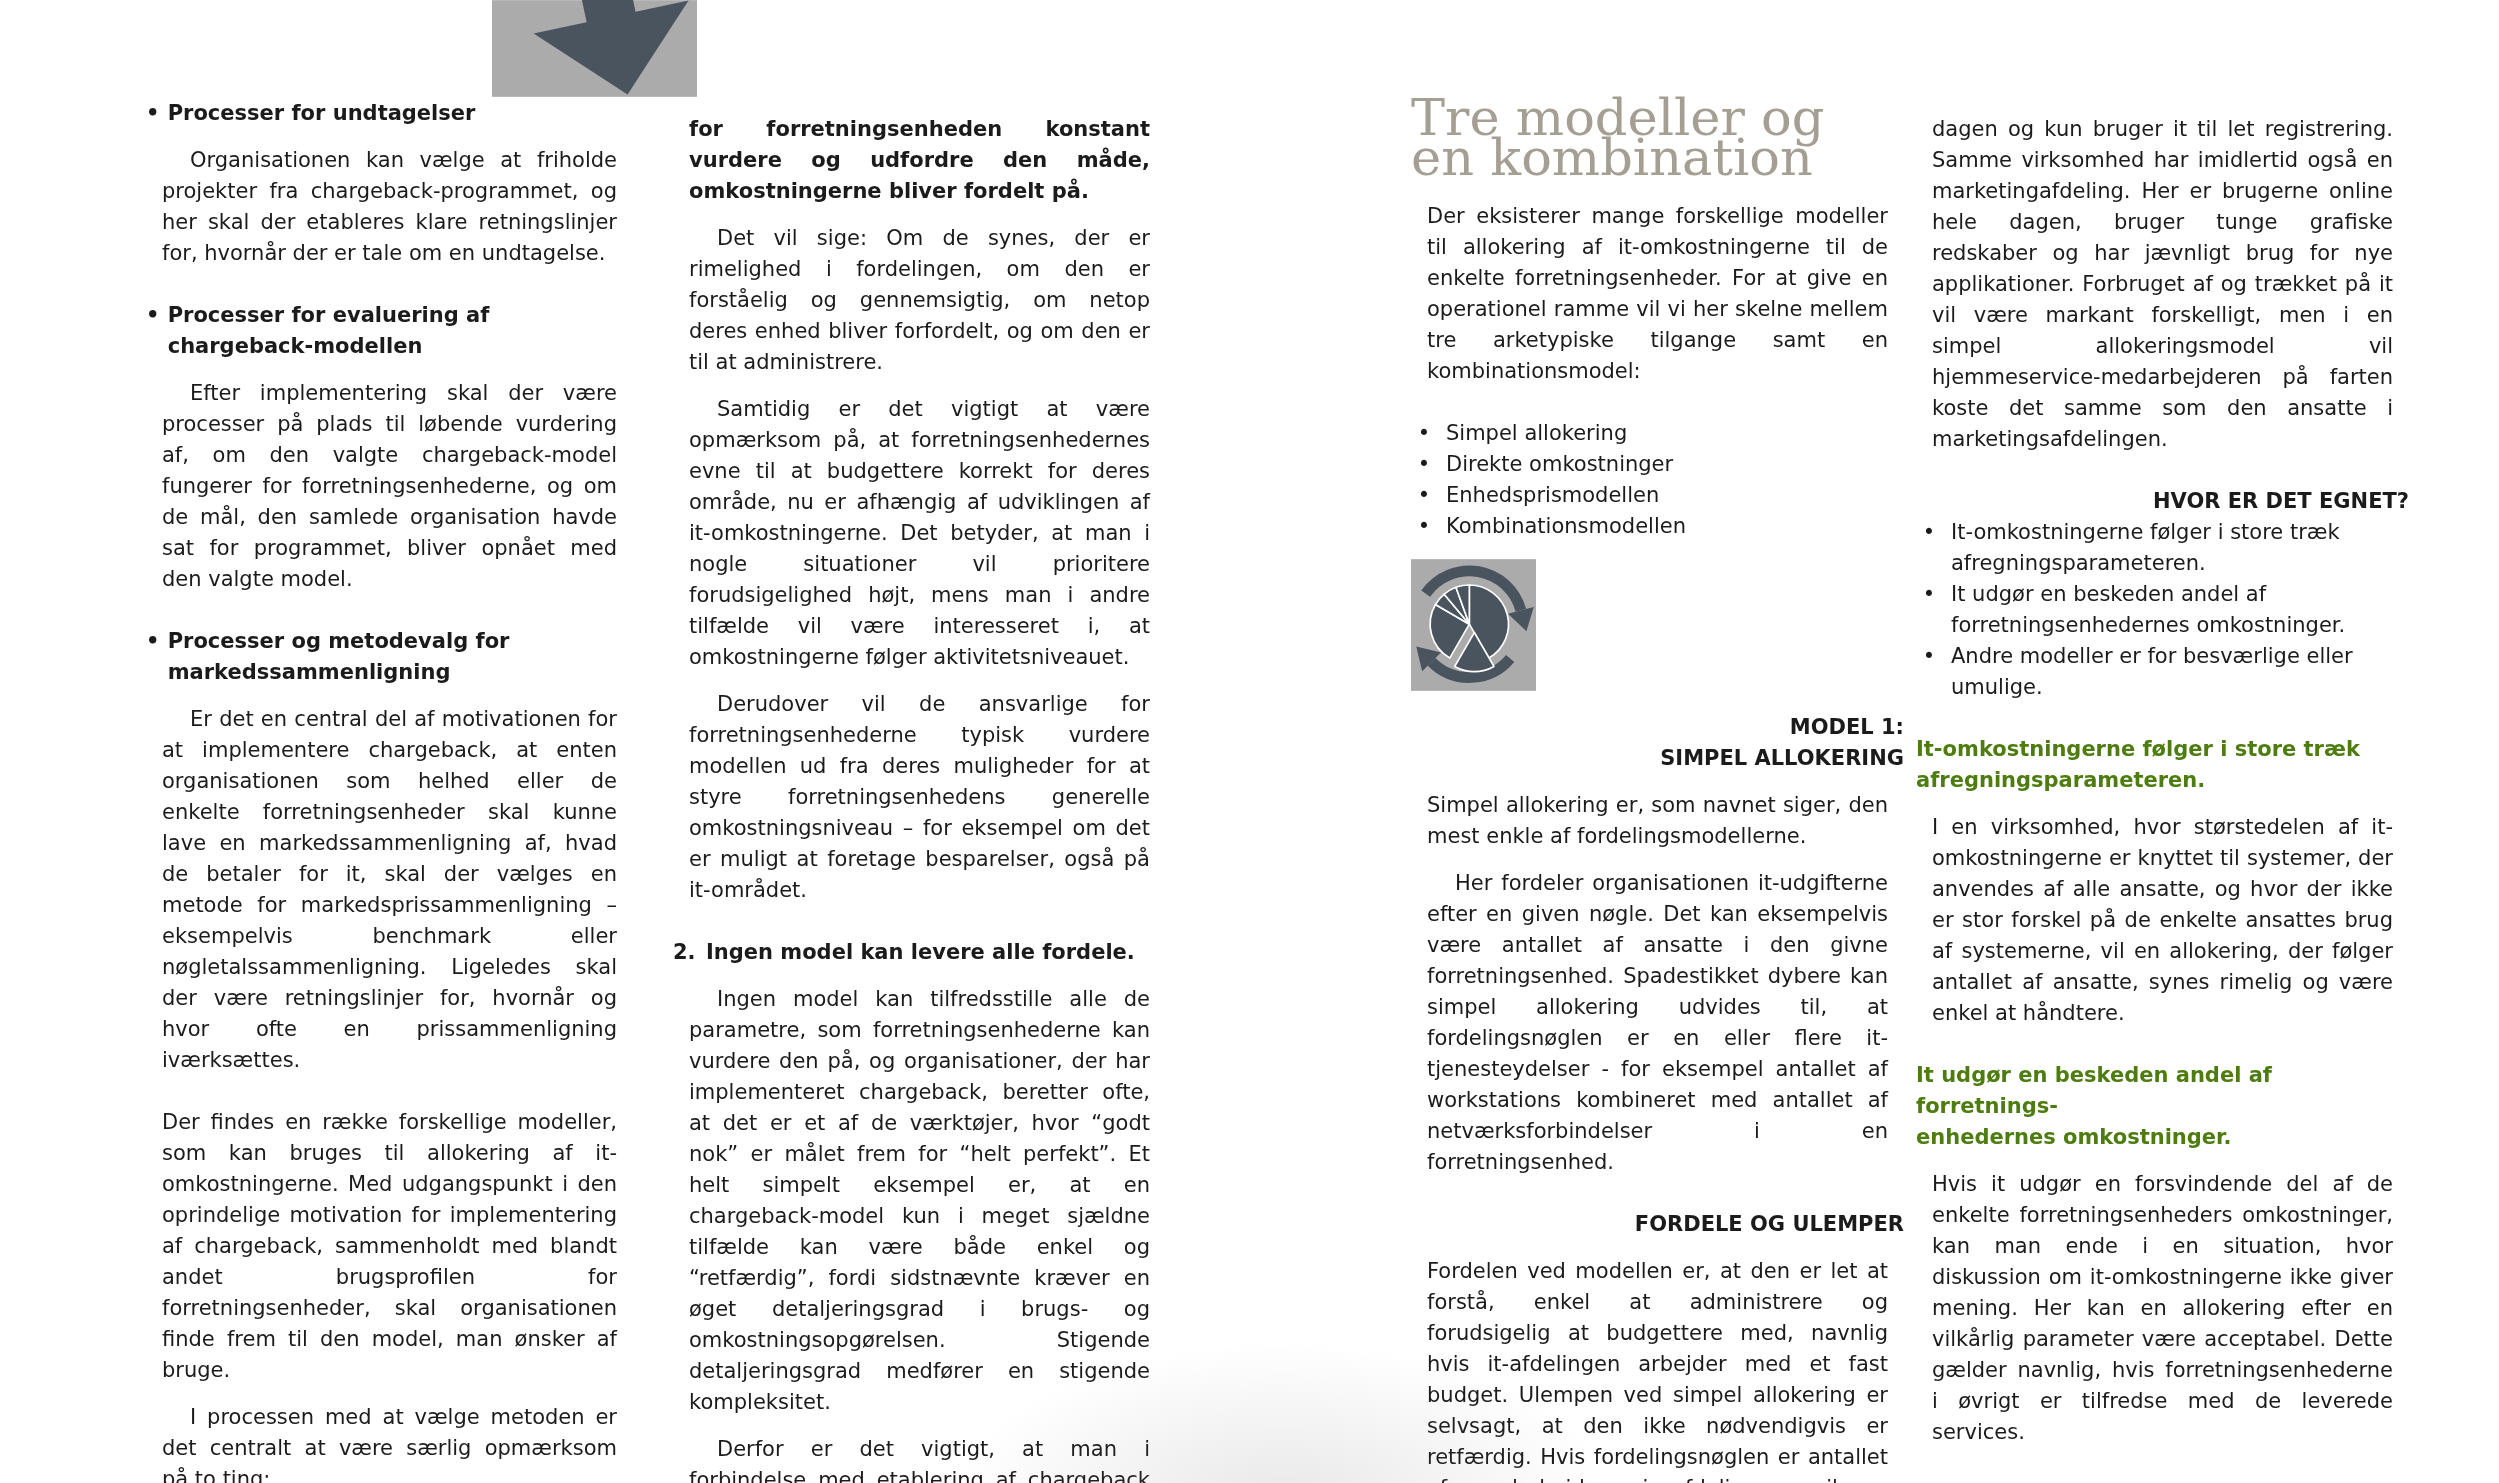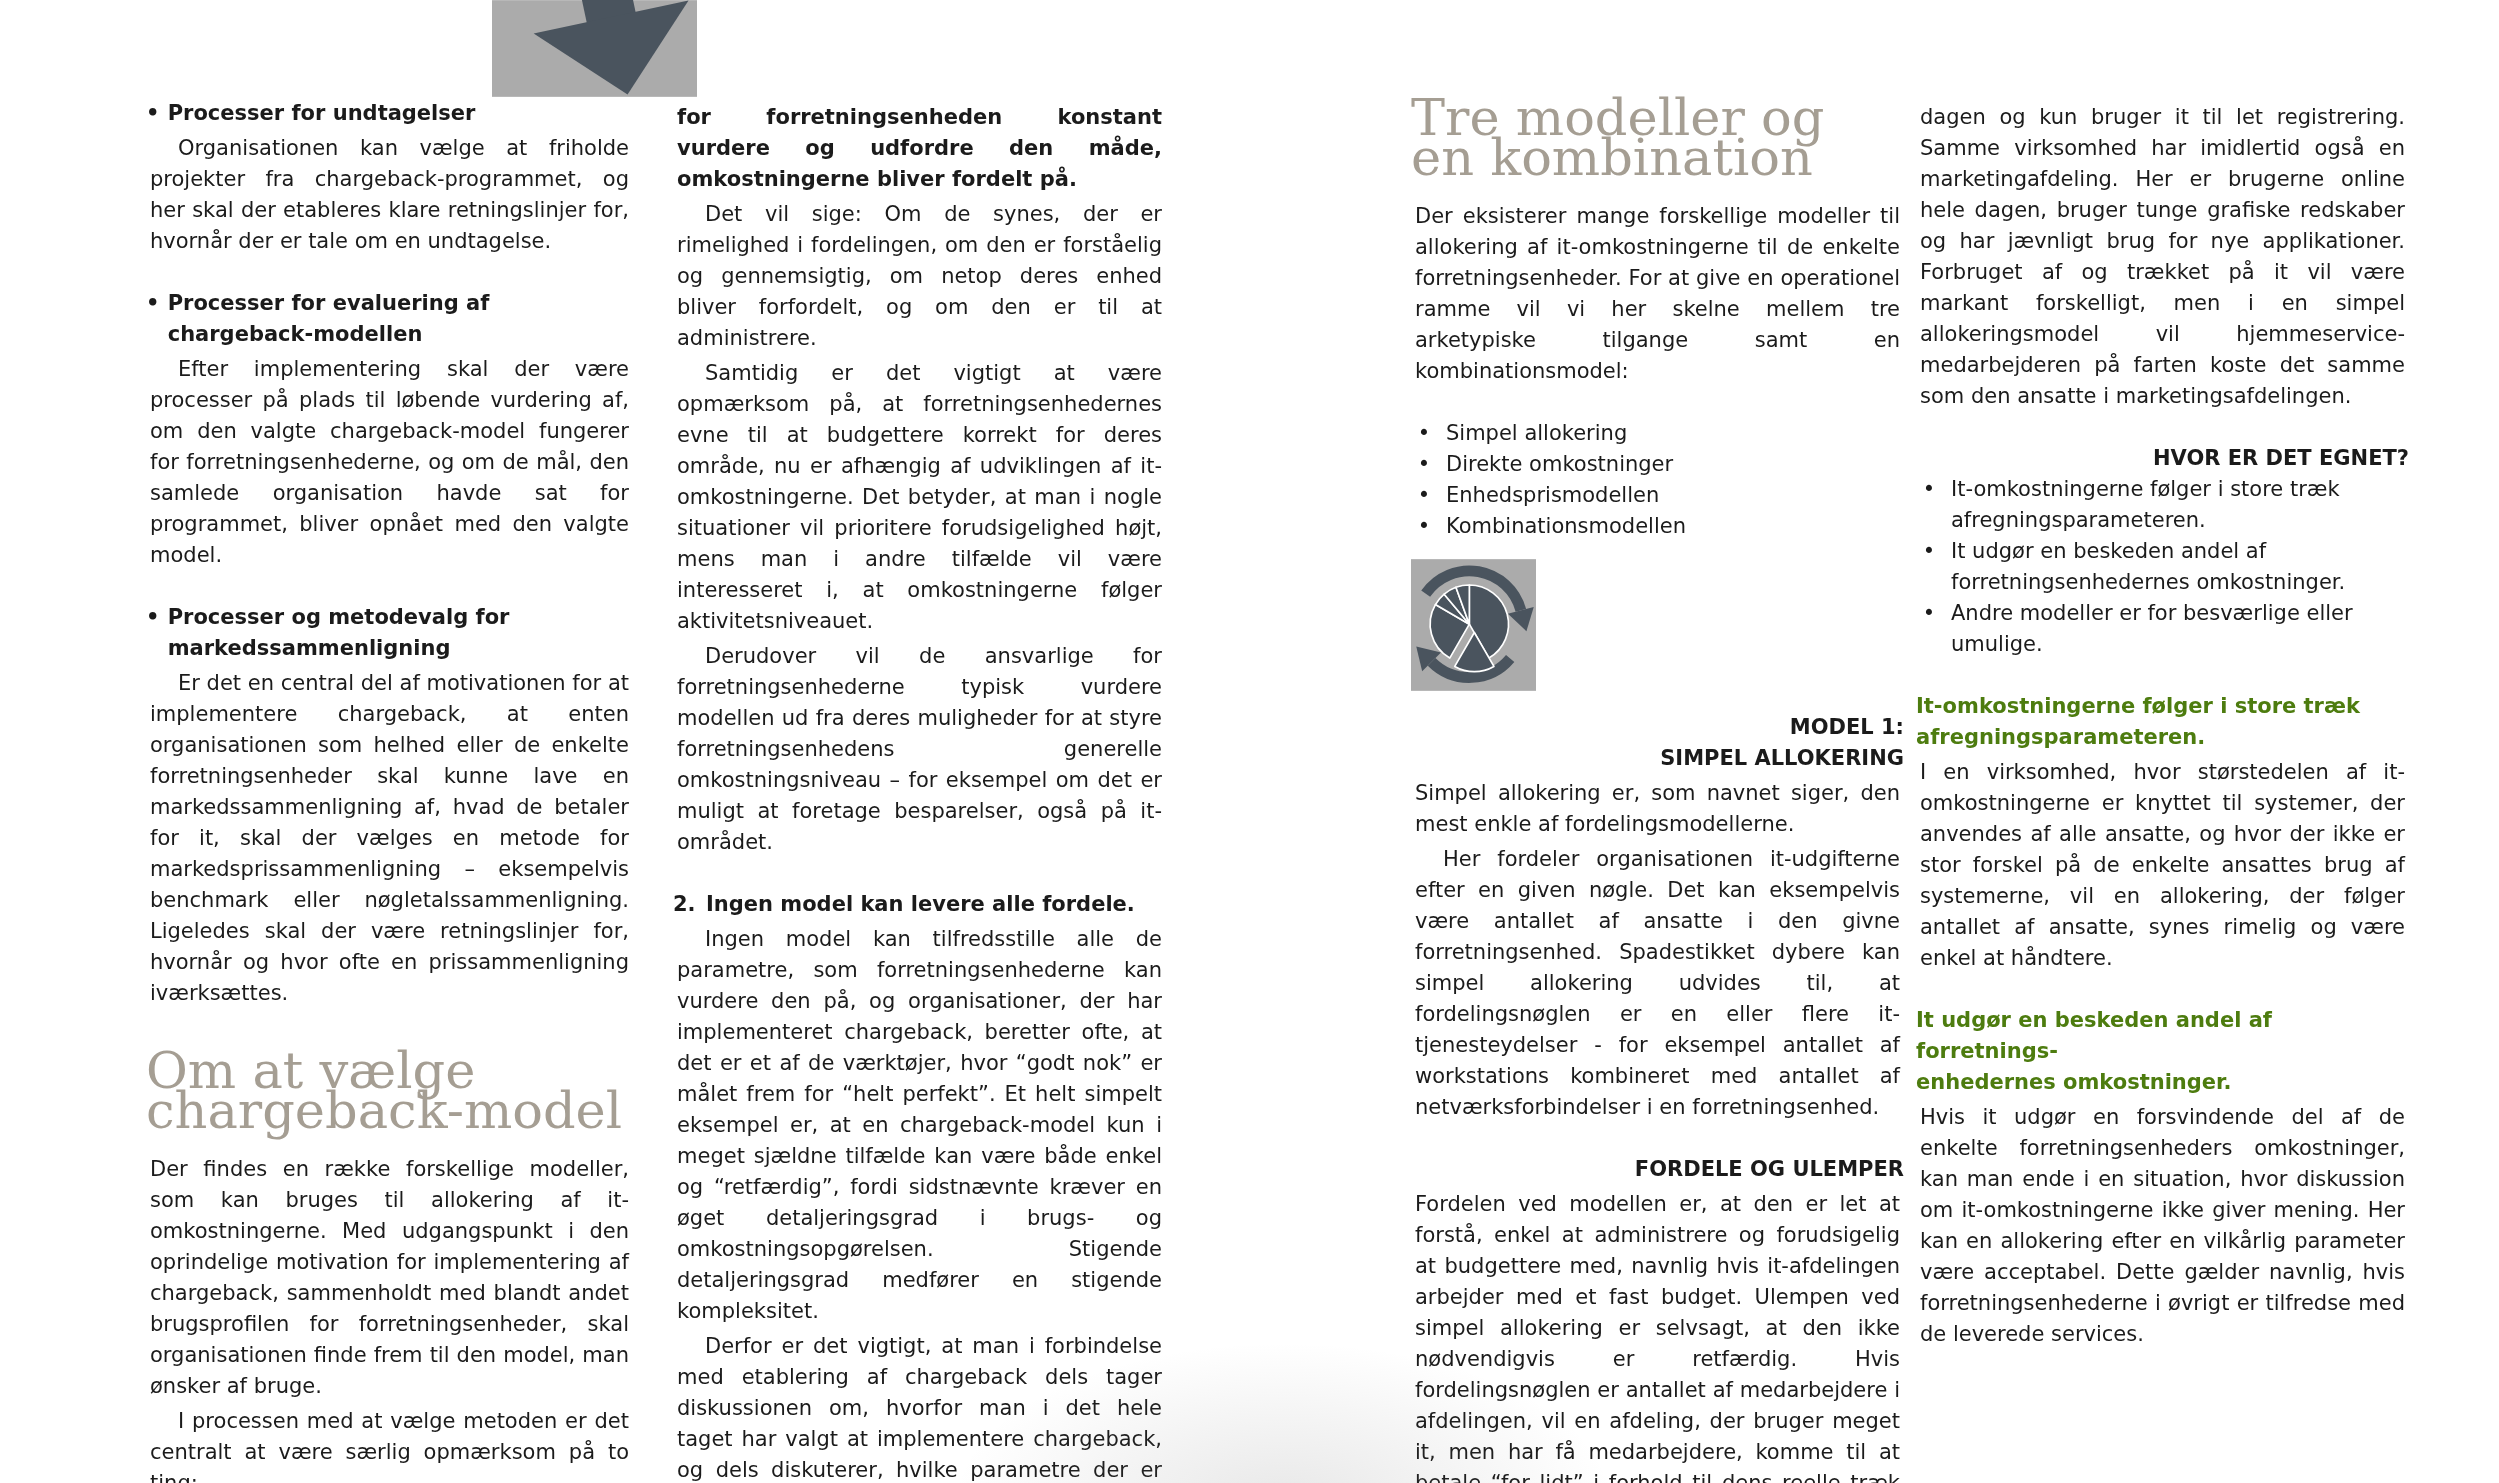--- a/index.html
+++ b/index.html
@@ -8,21 +8,21 @@
     background:#ffffff; overflow:hidden;
     font-family:"DejaVu Sans","Liberation Sans",sans-serif;
     color:#1b1b1b;
   }
   .col { position:absolute; top:98px; font-size:21px; line-height:31px; text-align:justify; }
   .col1 { left:146px;  width:487px; }
   .col2 { left:673px;  width:493px; }
   .col3 { left:1411px; width:493px; }
   .col4 { left:1916px; width:493px; }
 
-  p { margin:4px; }
+  p { margin:16px; }
   .indent { text-indent:28px; }
   .gap { margin-top:31px; }
   .bold { font-weight:bold; }
   .prewrap { white-space:pre-line; }
 
   .bullet-item { margin-bottom:31px; }
   .bullet-title { font-weight:bold; padding-left:21.7px; position:relative; text-align:left; }
   .bullet-title::before { content:"\2022"; position:absolute; left:0; }
 
   .num-item { position:relative; padding-left:33px; }
@@ -73,22 +73,20 @@
     </div>
     <div class="bullet-item">
       <div class="bullet-title">Processer for evaluering af chargeback-modellen</div>
       <p class="indent">Efter implementering skal der være processer på plads til løbende vurdering af, om den valgte chargeback-model fungerer for forretningsenhederne, og om de mål, den samlede organisation havde sat for programmet, bliver opnået med den valgte model.</p>
     </div>
     <div class="bullet-item">
       <div class="bullet-title">Processer og metodevalg for markedssammenligning</div>
       <p class="indent">Er det en central del af motivationen for at implementere chargeback, at enten organisationen som helhed eller de enkelte forretningsenheder skal kunne lave en markedssammenligning af, hvad de betaler for it, skal der vælges en metode for markedsprissammenligning – eksempelvis benchmark eller nøgletalssammenligning. Ligeledes skal der være retningslinjer for, hvornår og hvor ofte en prissammenligning iværksættes.</p>
     </div>
 
-    <h2 class="serif-head mid prewrap">Om at vælge
-chargeback-model</h2>
 
     <p>Der findes en række forskellige modeller, som kan bruges til allokering af it-omkostningerne. Med udgangspunkt i den oprindelige motivation for implementering af chargeback, sammenholdt med blandt andet brugsprofilen for forretningsenheder, skal organisationen finde frem til den model, man ønsker af bruge.</p>
     <p class="indent">I processen med at vælge metoden er det centralt at være særlig opmærksom på to ting:</p>
 
   </div>
 
   <div class="col col2">
     <p class="bold">for forretningsenheden konstant vurdere og udfordre den måde, omkostningerne bliver fordelt på.</p>
     <p class="indent">Det vil sige: Om de synes, der er rimelighed i fordelingen, om den er forståelig og gennemsigtig, om netop deres enhed bliver forfordelt, og om den er til at administrere.</p>
     <p class="indent">Samtidig er det vigtigt at være opmærksom på, at forretningsenhedernes evne til at budgettere korrekt for deres område, nu er afhængig af udviklingen af it-omkostningerne. Det betyder, at man i nogle situationer vil prioritere forudsigelighed højt, mens man i andre tilfælde vil være interesseret i, at omkostningerne følger aktivitetsniveauet.</p>

